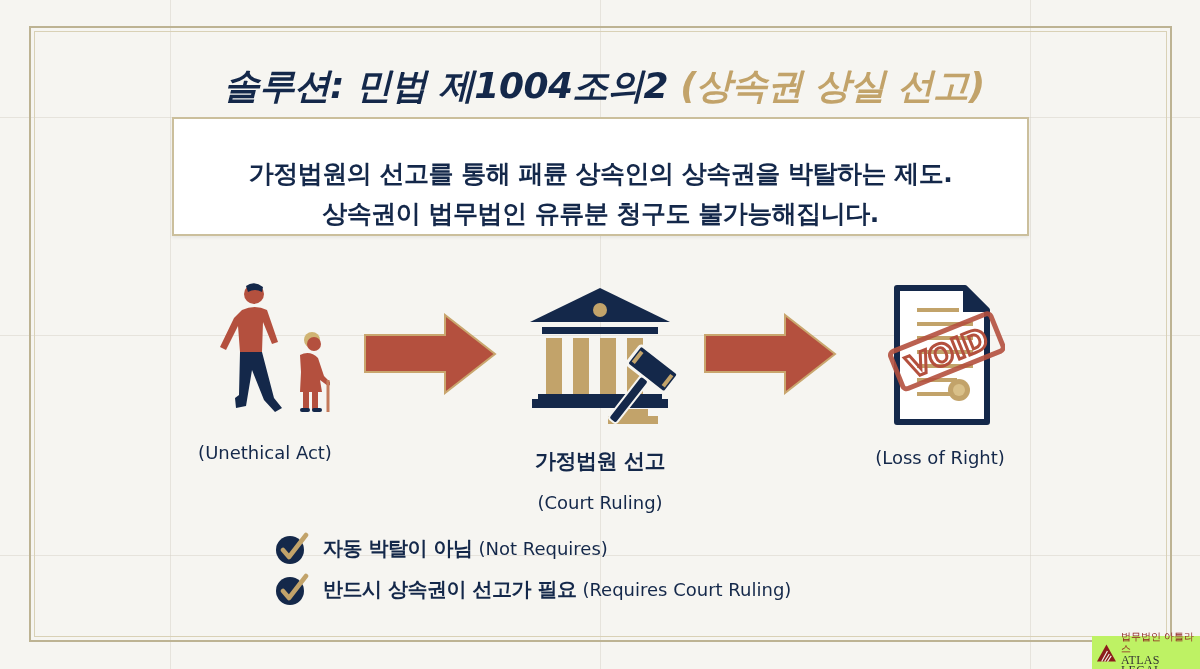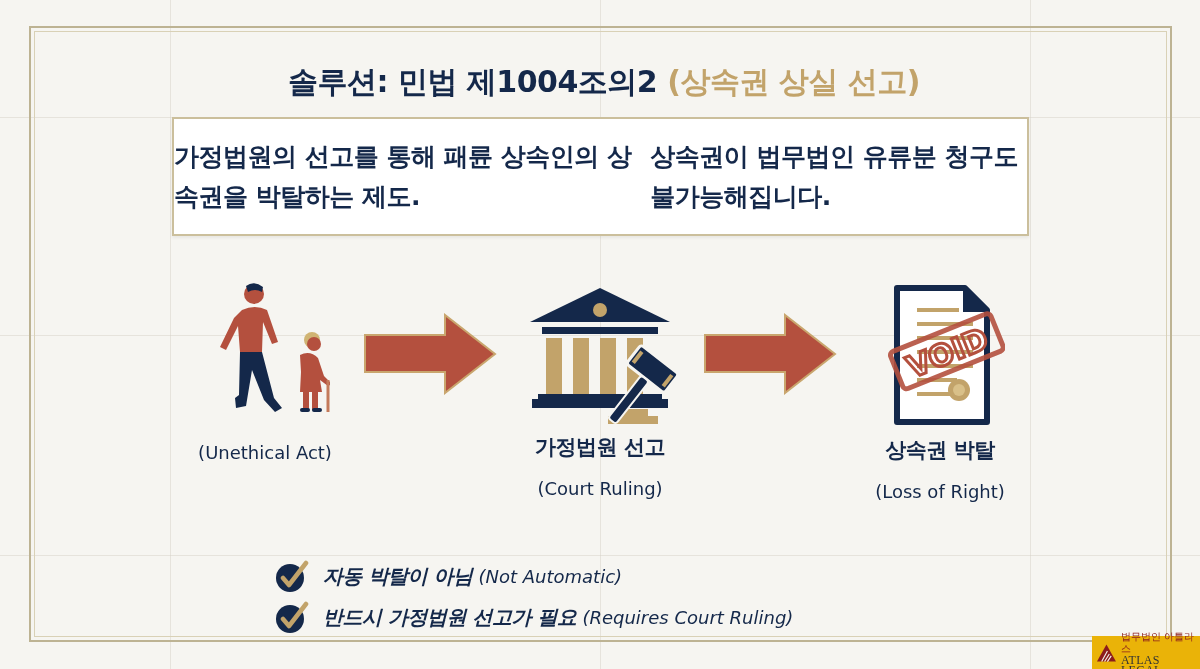--- a/index.html
+++ b/index.html
@@ -17,50 +17,51 @@
       position: absolute; left: 29px; top: 26px; width: 1143px; height: 616px;
       border: 2px solid #bdb393;
     }
     .frame-inner {
       position: absolute; left: 34px; top: 31px; width: 1133px; height: 606px;
       border: 1px solid #d9d1b6;
     }
 
     .title {
       position: absolute; left: 8px; right: 0; top: 62px;
-      text-align: center; font-size: 30px; font-weight: bold; letter-spacing: -0.5px;
+      text-align: center; font-size: 36px; font-weight: bold; letter-spacing: -0.5px;
       color: #14284a;
+      font-style: italic;
     }
     .title .accent { color: #c2a36a; }
 
     .summary-box {
       position: absolute; left: 172px; top: 117px; width: 857px; height: 119px;
       background: #ffffff; border: 2px solid #cbbf9c;
-      display: flex; flex-direction: row; align-items: center; justify-content: flex-start;
+      display: flex; flex-direction: column; align-items: center; justify-content: flex-end;
       box-shadow: 0 2px 3px rgba(0,0,0,0.06);
     }
     .summary-line {
       font-size: 25px; font-weight: bold; color: #14284a; line-height: 40px; letter-spacing: -0.5px;
     }
 
     .step { position: absolute; text-align: center; }
     .step-label-ko { font-size: 21px; font-weight: bold; color: #14284a; letter-spacing: -0.5px; }
     .step-label-en { font-size: 18px; color: #14284a; margin-top: 17px; }
 
     .arrow { position: absolute; }
 
-    .checks { position: absolute; left: 275px; top: 556px; font-style: italic; }
+    .checks { position: absolute; left: 275px; top: 528px; }
     .check-row { display: flex; align-items: center; height: 41px; }
     .check-icon { width: 34px; height: 34px; margin-right: 14px; flex: 0 0 34px; }
     .check-ko { font-size: 20px; font-weight: bold; color: #14284a; letter-spacing: -0.5px; }
     .check-en { font-size: 18px; color: #14284a; margin-left: 6px; }
 
     .logo {
       position: absolute; left: 1092px; top: 636px; width: 108px; height: 33px;
-      background: #eab308; display: flex; align-items: center; padding-left: 4px;
+      background: #bef264; display: flex; align-items: center; padding-left: 4px;
     }
     .logo-mark { width: 22px; height: 20px; margin-right: 4px; }
     .logo-text { display: flex; flex-direction: column; align-items: center; }
     .logo-ko { font-size: 10px; color: #8b1c1c; line-height: 12px; }
     .logo-en { font-family: "Liberation Serif", serif; font-size: 12px; color: #333; line-height: 10px; letter-spacing: 0.3px; }
   </style>
 </head>
 <body>
 
 <div class="grid-v" style="left:170px"></div>
@@ -117,21 +118,21 @@
     <rect x="22" y="117" width="136" height="9" fill="#14284a"></rect>
     <rect x="98" y="134" width="50" height="8" fill="#c2a36a"></rect>
     <rect x="108" y="127" width="30" height="8" fill="#c2a36a"></rect>
     <g transform="rotate(38 135 95)">
       <rect x="112" y="72" width="48" height="24" rx="3" fill="#14284a" stroke="#f6f5f1" stroke-width="3"></rect>
       <rect x="115" y="77" width="4" height="14" fill="#c2a36a"></rect>
       <rect x="153" y="77" width="4" height="14" fill="#c2a36a"></rect>
       <rect x="131" y="96" width="10" height="54" rx="3" fill="#14284a" stroke="#f6f5f1" stroke-width="2"></rect>
     </g>
   </svg>
-  <div class="step-label-ko" style="margin-top:6px">가정법원 선고</div>
+  <div class="step-label-ko" style="margin-top:20px">가정법원 선고</div>
   <div class="step-label-en">(Court Ruling)</div>
 </div>
 
 <svg class="arrow" style="left:703px; top:313px;" width="135" height="82" viewBox="0 0 135 82">
   <path d="M2 22 L82 22 L82 2 L132 41 L82 80 L82 59 L2 59 Z" fill="#b4503e" stroke="#c9a66e" stroke-width="2"></path>
 </svg>
 
 <div class="step" style="left:845px; top:280px; width:190px;">
   <svg width="130" height="150" viewBox="0 0 130 150" style="display:block;margin:0 auto;">
     <path d="M22 8 L90 8 L112 30 L112 142 L22 142 Z" fill="#ffffff" stroke="#14284a" stroke-width="6" stroke-linejoin="round"></path>
@@ -143,39 +144,38 @@
     <rect x="42" y="84" width="56" height="4" fill="#c2a36a"></rect>
     <rect x="42" y="98" width="40" height="4" fill="#c2a36a"></rect>
     <rect x="42" y="112" width="34" height="4" fill="#c2a36a"></rect>
     <circle cx="84" cy="110" r="11" fill="#c2a36a"></circle>
     <circle cx="84" cy="110" r="6" fill="#d9c089"></circle>
     <g transform="rotate(-22 70 72)">
       <rect x="18" y="52" width="108" height="40" rx="4" fill="none" stroke="#b4503e" stroke-width="5" opacity="0.9"></rect>
       <text x="72" y="84" text-anchor="middle" font-family="DejaVu Sans, sans-serif" font-weight="bold" font-size="30" fill="none" stroke="#b4503e" stroke-width="3">VOID</text>
     </g>
   </svg>
-  <div class="step-label-ko" style="margin-top:6px">상속권 박탈</div>
   <div class="step-label-en">(Loss of Right)</div>
 </div>
 
 <div class="checks">
   <div class="check-row">
     <svg class="check-icon" viewBox="0 0 34 34">
       <circle cx="15" cy="18" r="14" fill="#14284a"></circle>
       <path d="M8 18 L14 25 L31 3" fill="none" stroke="#c2a36a" stroke-width="4.5" stroke-linecap="round" stroke-linejoin="round"></path>
     </svg>
     <span class="check-ko">자동 박탈이 아님</span>
-    <span class="check-en">(Not Automatic)</span>
+    <span class="check-en">(Not Requires)</span>
   </div>
   <div class="check-row">
     <svg class="check-icon" viewBox="0 0 34 34">
       <circle cx="15" cy="18" r="14" fill="#14284a"></circle>
       <path d="M8 18 L14 25 L31 3" fill="none" stroke="#c2a36a" stroke-width="4.5" stroke-linecap="round" stroke-linejoin="round"></path>
     </svg>
-    <span class="check-ko">반드시 가정법원 선고가 필요</span>
+    <span class="check-ko">반드시 상속권이 선고가 필요</span>
     <span class="check-en">(Requires Court Ruling)</span>
   </div>
 </div>
 
 <div class="logo">
   <svg class="logo-mark" viewBox="0 0 22 20">
     <path d="M11 1 L21 19 L1 19 Z" fill="#8b1c1c"></path>
     <path d="M6 19 L12 8 M9 19 L14 11 M12 19 L16 13" stroke="#f3f1ea" stroke-width="1.2"></path>
   </svg>
   <div class="logo-text">

